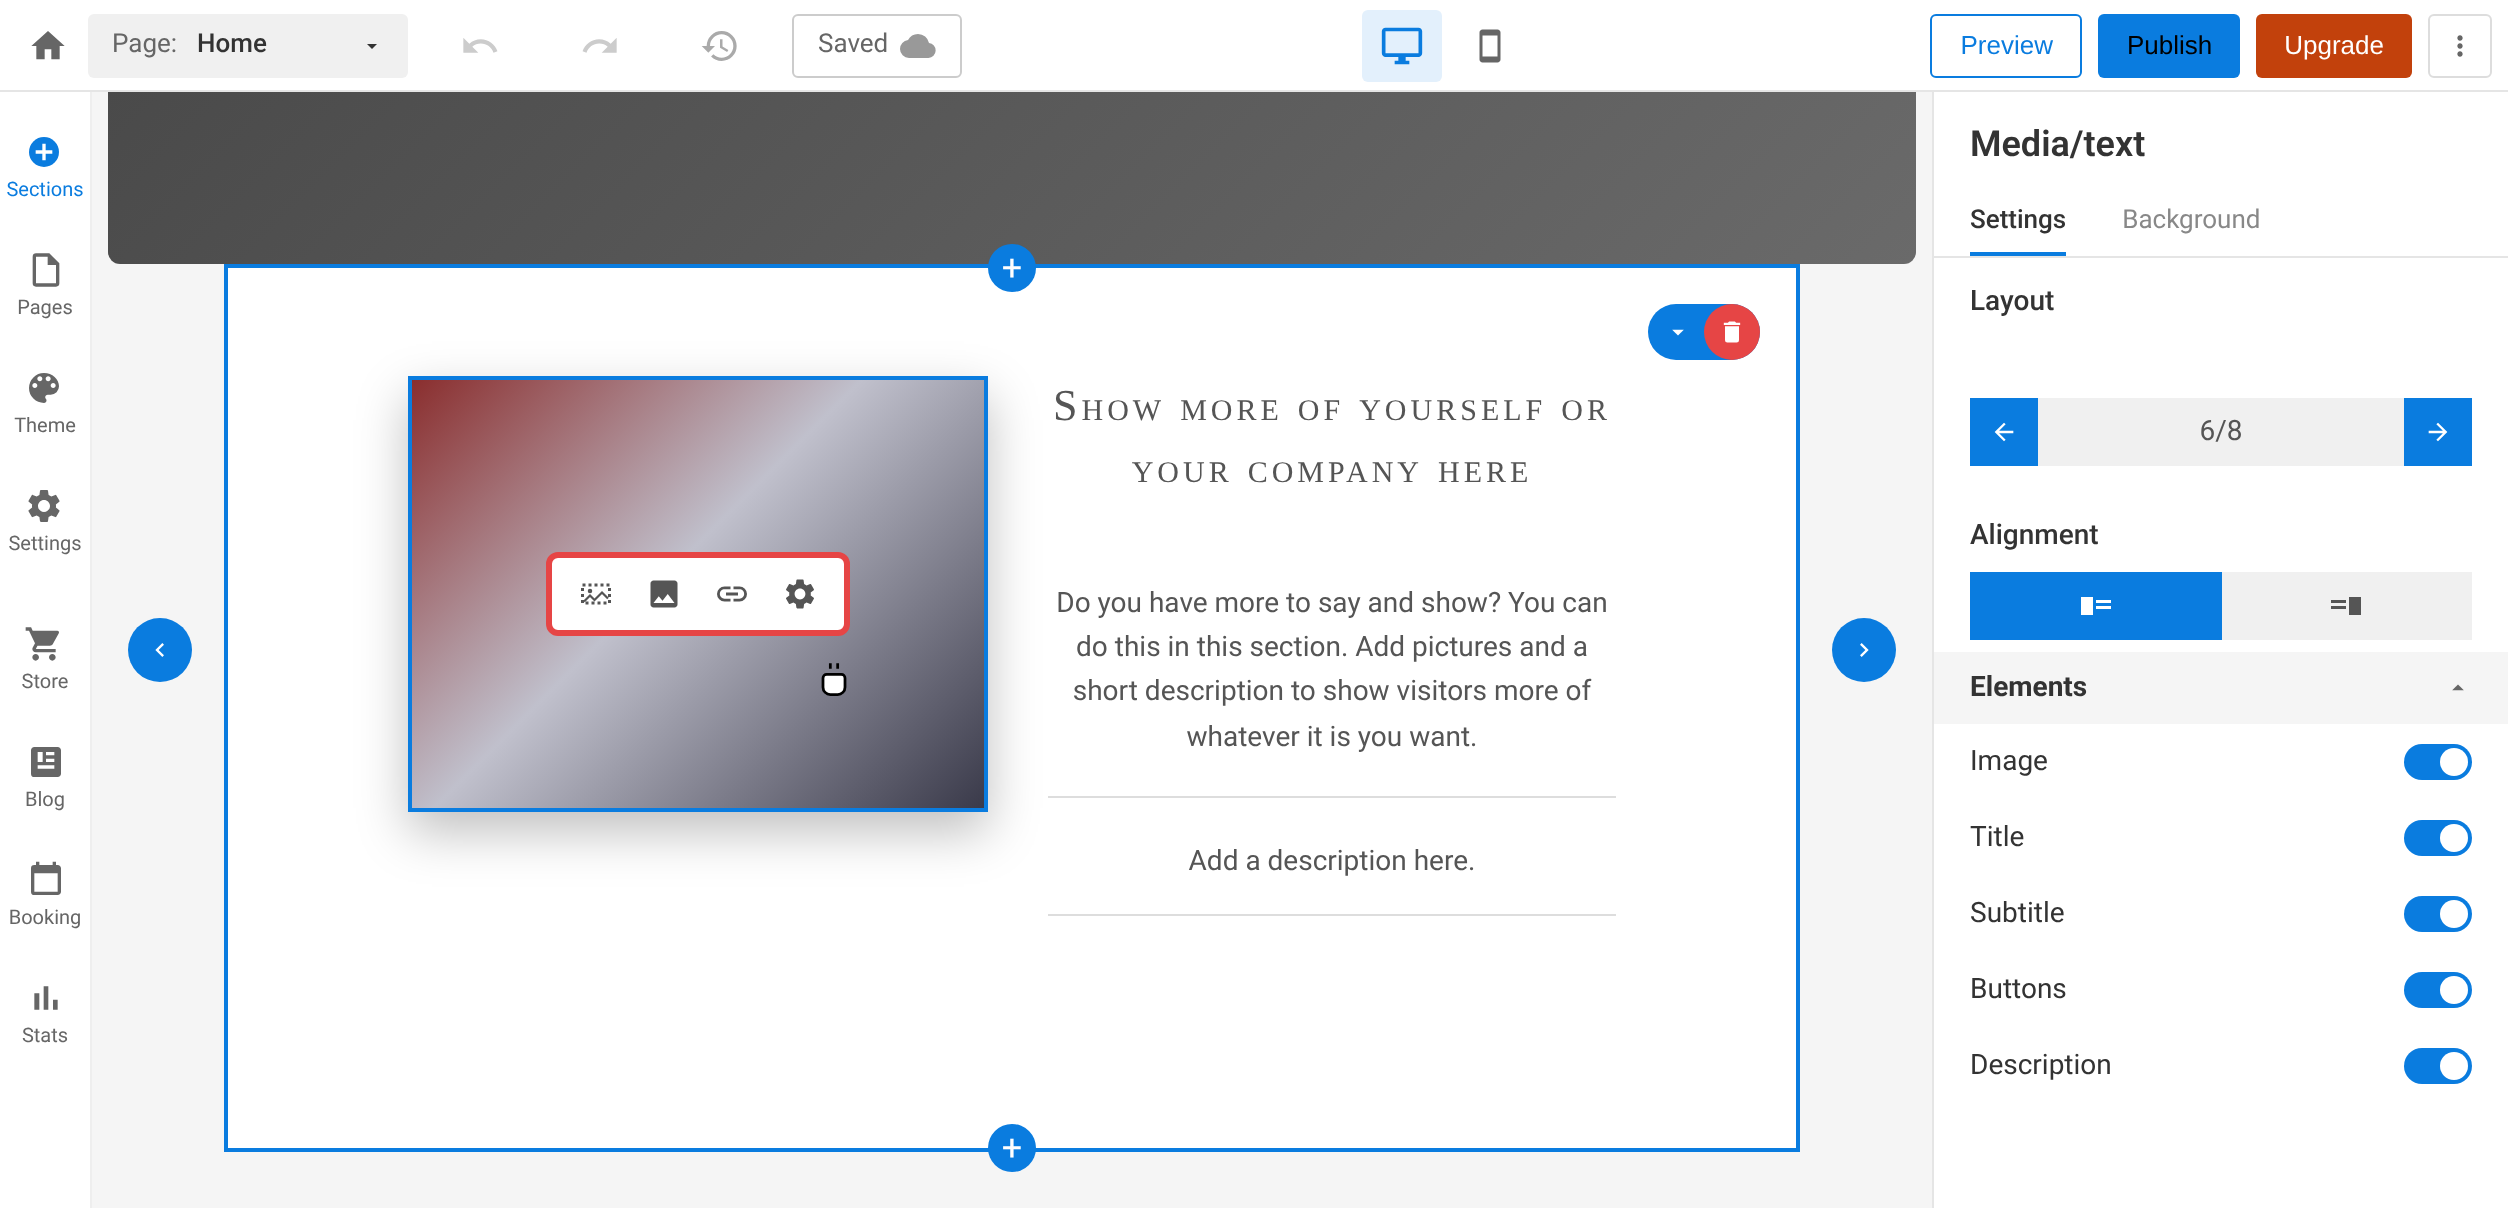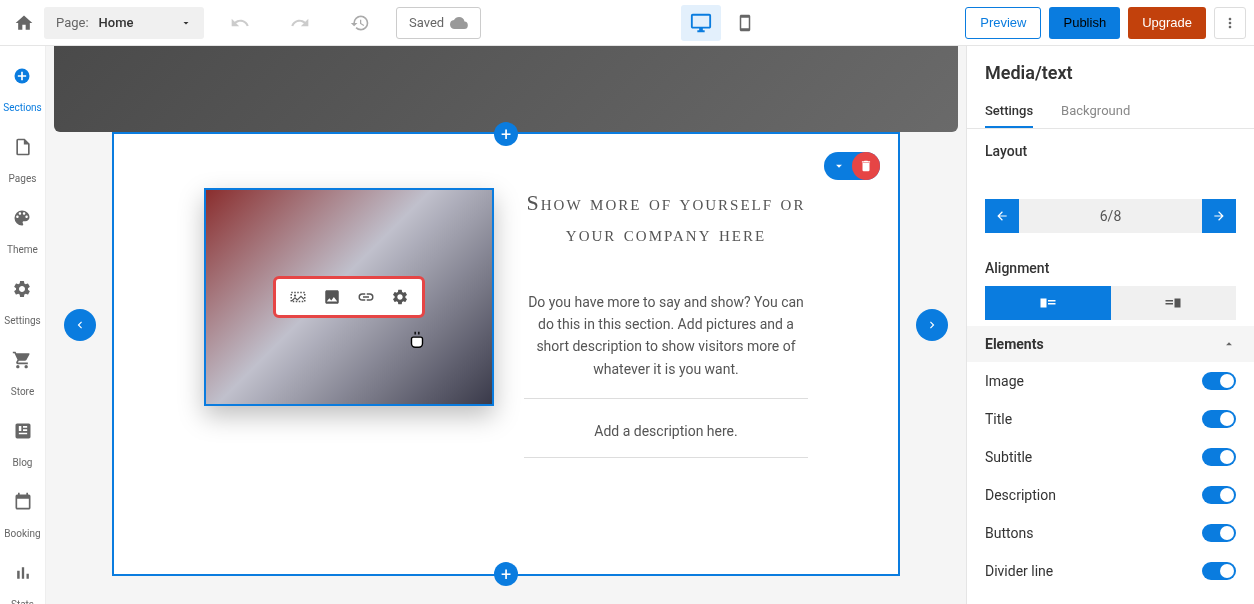--- a/index.html
+++ b/index.html
@@ -16,21 +16,21 @@
 .device-btn { width: 40px; height: 36px; display: flex; align-items: center; justify-content: center; cursor: pointer; border-radius: 3px; color: #666; }
 .device-btn.active { background: #e3f0fc; color: #0a7cdf; }
 .right-actions { display: flex; gap: 8px; align-items: center; }
 .btn { height: 32px; padding: 0 14px; border-radius: 3px; font-size: 13px; font-weight: 500; cursor: pointer; display: flex; align-items: center; border: none; }
 .btn-preview { background: #fff; color: #0a7cdf; border: 1px solid #0a7cdf; }
 .btn-publish { background: #0a7cdf; color: #000000; }
 .btn-upgrade { background: #c2410c; color: #fff; }
 .more-btn { width: 32px; height: 32px; display: flex; align-items: center; justify-content: center; cursor: pointer; border: 1px solid #ddd; border-radius: 3px; color: #666; }
 .main { display: flex; height: calc(604px - 46px); }
 .lsidebar { width: 46px; display: flex; flex-direction: column; align-items: center; padding-top: 20px; border-right: 1px solid #eee; }
-.ls-item { display: flex; flex-direction: column; align-items: center; gap: 16px; margin-bottom: 24px; cursor: pointer; color: #666; font-size: 10px; }
+.ls-item { display: flex; flex-direction: column; align-items: center; gap: 4px; margin-bottom: 24px; cursor: pointer; color: #666; font-size: 10px; }
 .ls-item.active { color: #0a7cdf; }
 .ls-item svg { width: 20px; height: 20px; }
 .canvas-area { flex: 1; background: #f5f5f5; position: relative; overflow: hidden; }
 .hero-bg { position: absolute; top: 0; left: 0; right: 0; height: 86px; background: linear-gradient(135deg, #4a4a4a, #6a6a6a); border-radius: 0 0 6px 6px; margin: 0 8px; }
 .section-box { position: absolute; top: 86px; left: 66px; right: 66px; bottom: 28px; background: #fff; border: 2px solid #0a7cdf; }
 .add-top { position: absolute; top: -12px; left: 50%; transform: translateX(-50%); width: 24px; height: 24px; background: #0a7cdf; border-radius: 50%; display: flex; align-items: center; justify-content: center; color: #fff; cursor: pointer; font-size: 18px; }
 .add-bottom { position: absolute; bottom: -12px; left: 50%; transform: translateX(-50%); width: 24px; height: 24px; background: #0a7cdf; border-radius: 50%; display: flex; align-items: center; justify-content: center; color: #fff; cursor: pointer; font-size: 18px; }
 .section-ctrl { position: absolute; top: 18px; right: 18px; display: flex; gap: 0; background: #0a7cdf; border-radius: 20px; height: 28px; align-items: center; }
 .sc-chev { width: 30px; height: 28px; display: flex; align-items: center; justify-content: center; color: #fff; cursor: pointer; }
 .sc-del { width: 28px; height: 28px; background: #e64545; border-radius: 50%; display: flex; align-items: center; justify-content: center; color: #fff; cursor: pointer; margin-left: -2px; }
@@ -306,25 +306,21 @@
     </div>
     <div class="el-row">
       <span>Title</span>
       <div class="toggle"></div>
     </div>
     <div class="el-row">
       <span>Subtitle</span>
       <div class="toggle"></div>
     </div>
     <div class="el-row">
+      <span>Buttons</span>
+      <div class="toggle"></div>
+    </div>
+    <div class="el-row">
       <span>Description</span>
       <div class="toggle"></div>
     </div>
-    <div class="el-row">
-      <span>Buttons</span>
-      <div class="toggle"></div>
-    </div>
-    <div class="el-row">
-      <span>Divider line</span>
-      <div class="toggle"></div>
-    </div>
   </div>
 </div>
 
 </body></html>

